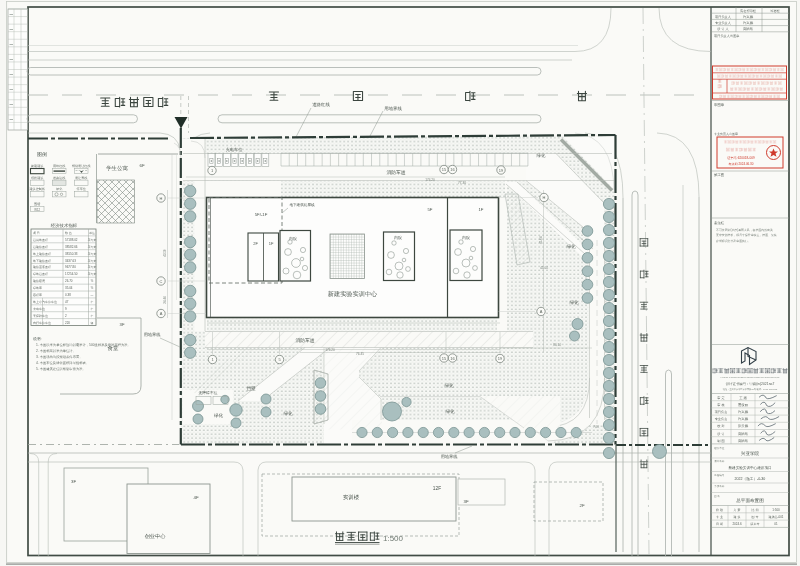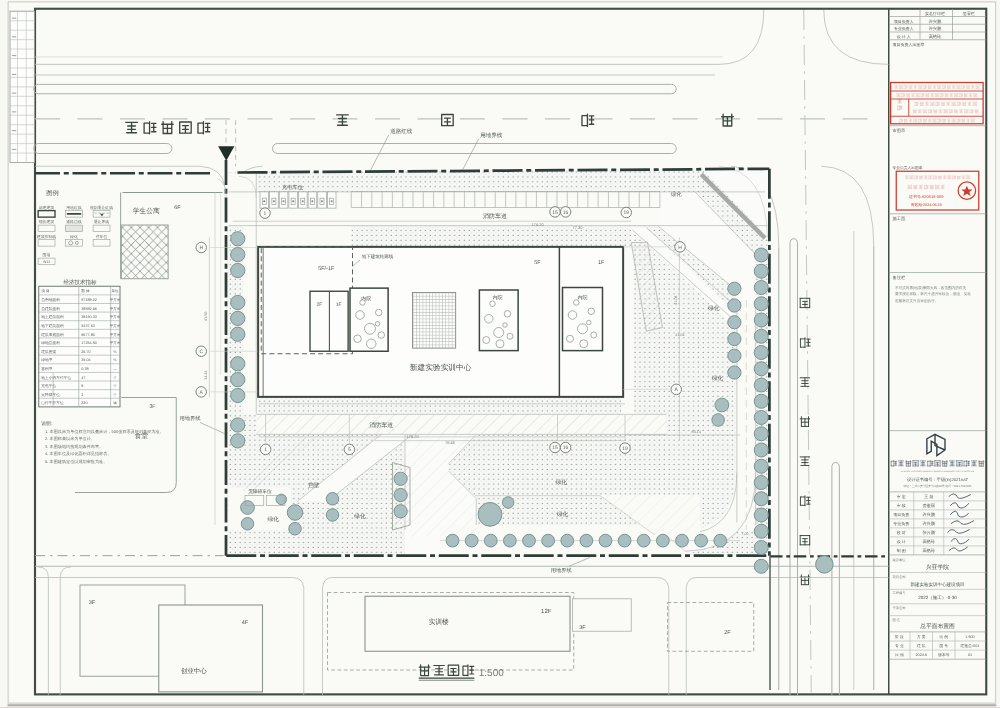--- a/index.html
+++ b/index.html
@@ -1,12 +1,12 @@
 <!DOCTYPE html>
-<html><head><meta charset="utf-8"><style>html,body{margin:0;padding:0}#page{position:relative;width:800px;height:566px;background:#c2410c;overflow:hidden;font-family:"Liberation Sans",sans-serif}</style></head><body>
+<html><head><meta charset="utf-8"><style>html,body{margin:0;padding:0}#page{position:relative;width:800px;height:566px;background:#d946ef;overflow:hidden;font-family:"Liberation Sans",sans-serif}</style></head><body>
 <div id="page"><svg width="800" height="566" viewBox="0 0 800 566">
       <defs>
         <pattern id="dots" width="3.9" height="3.9" patternUnits="userSpaceOnUse">
           <rect width="3.9" height="3.9" fill="#f7f8f5"></rect>
           <circle cx="1.0" cy="1.1" r="0.5" fill="#7f8b84"></circle>
           <circle cx="2.9" cy="3.0" r="0.36" fill="#b6bdb7"></circle>
         </pattern>
         <pattern id="hatch" width="5" height="5" patternUnits="userSpaceOnUse" patternTransform="rotate(45)">
           <rect width="5" height="5" fill="none"></rect>
           <line x1="0" y1="0" x2="0" y2="5" stroke="#bcc2bc" stroke-width="0.5"></line>

